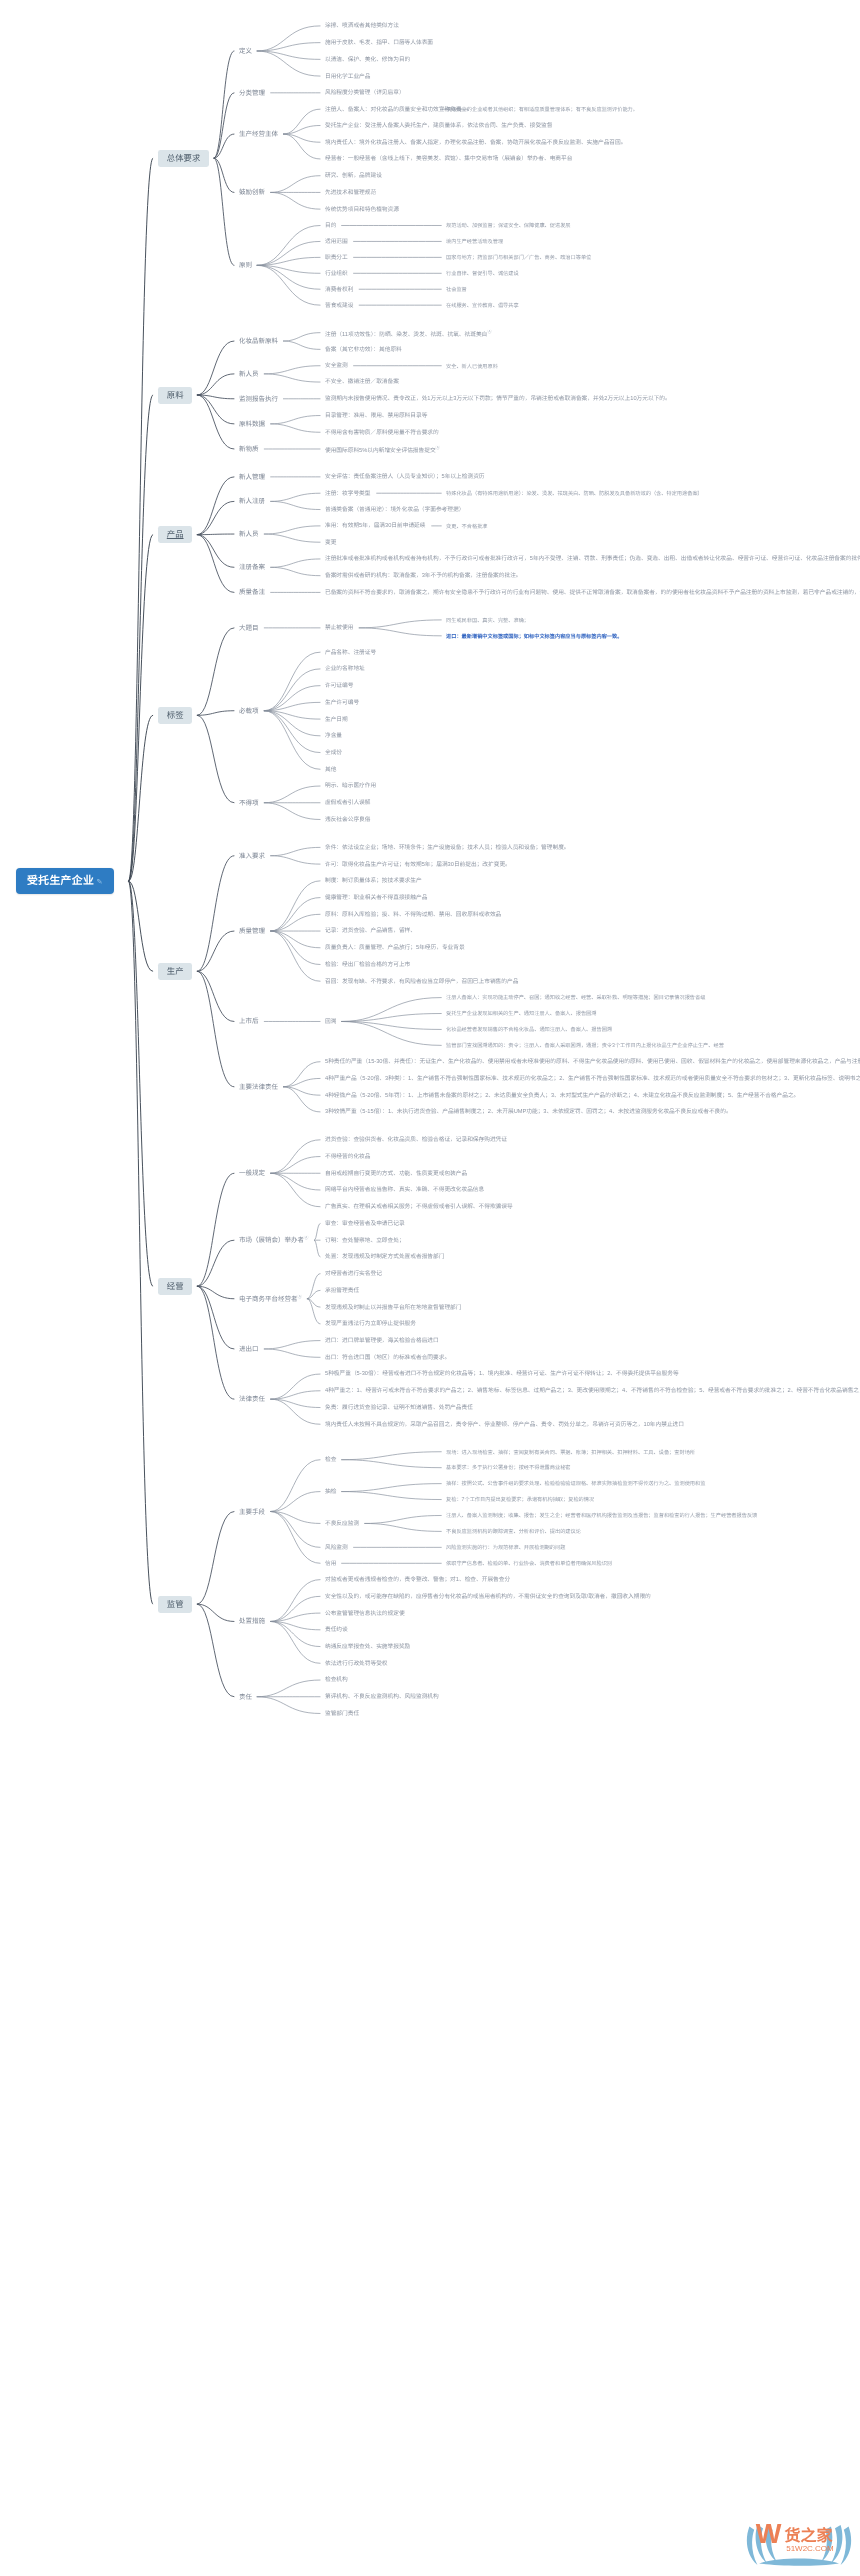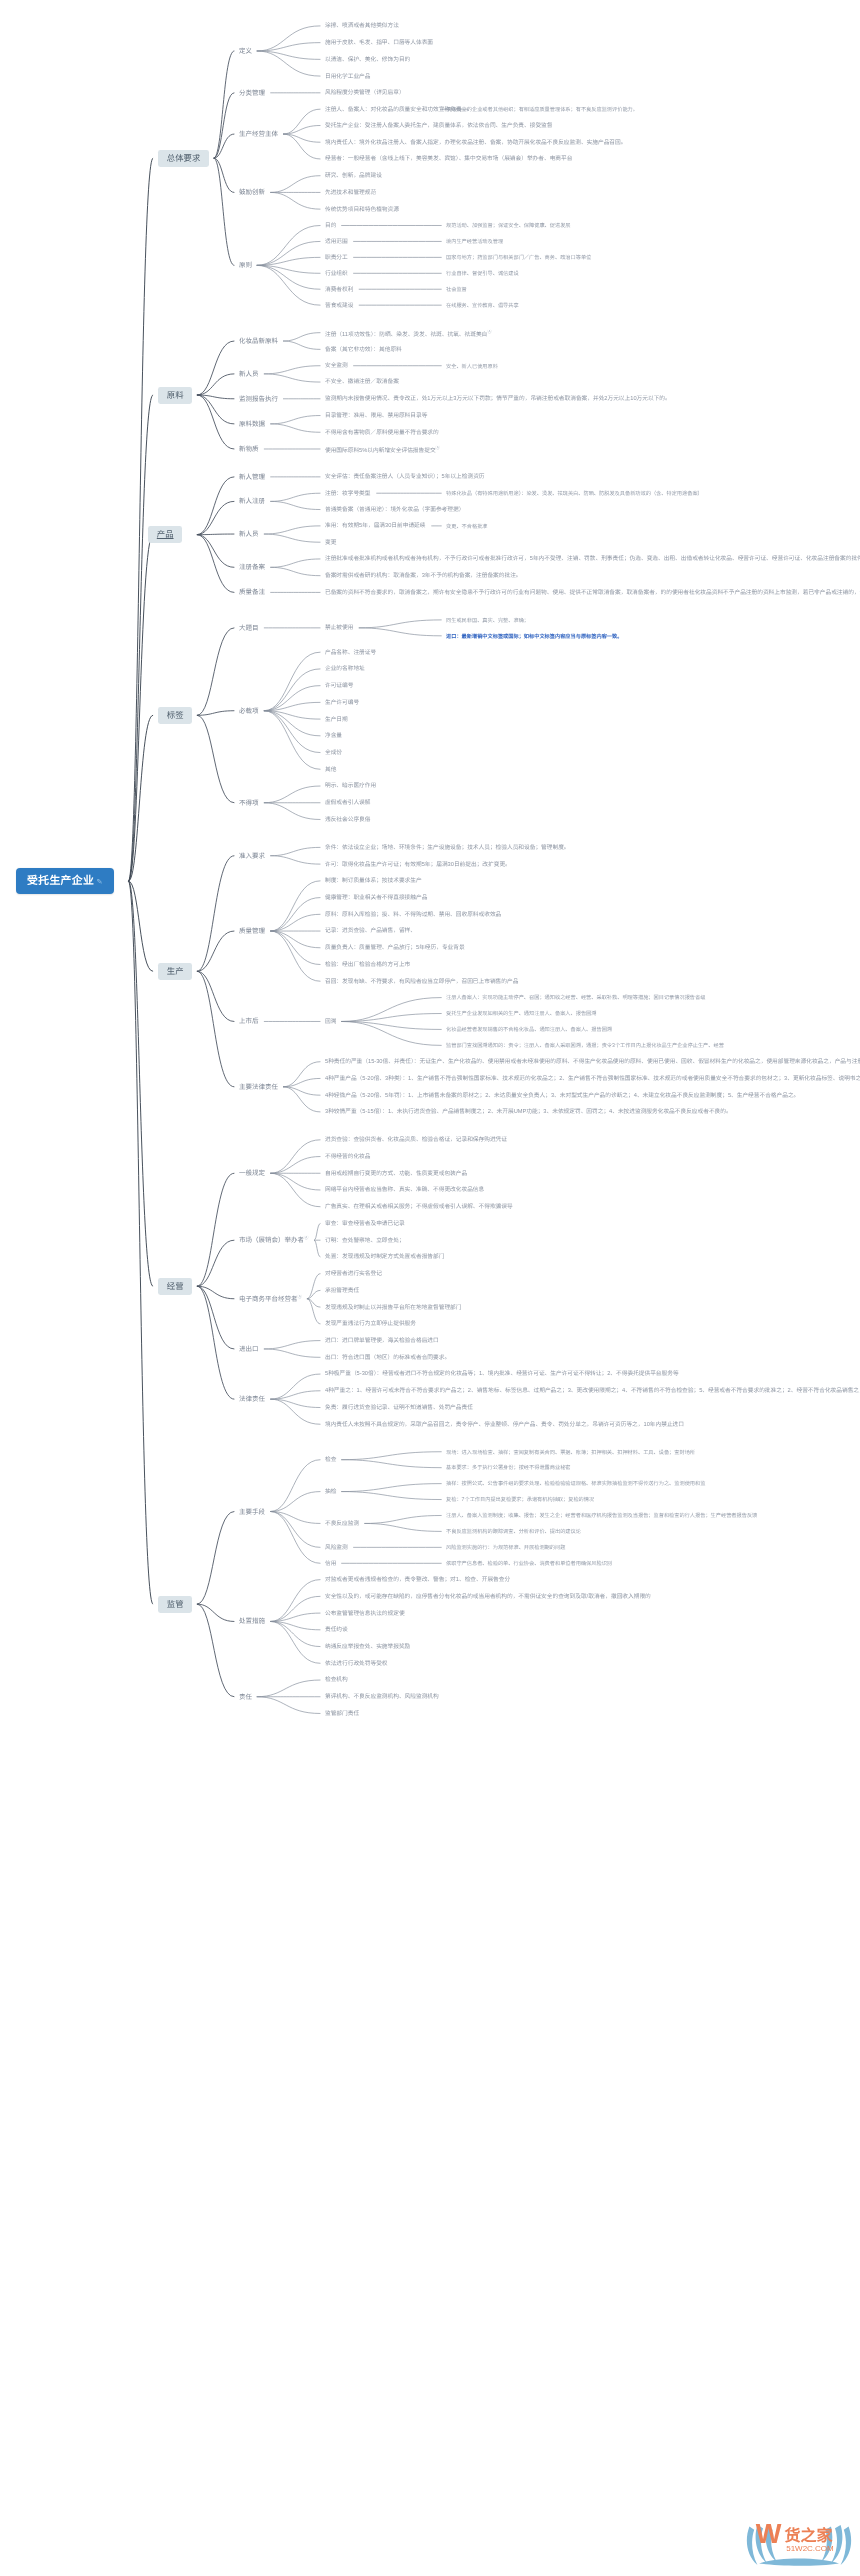--- a/index.html
+++ b/index.html
@@ -293,21 +293,21 @@
     <div class="node lvl3" style="left: 325px; top: 362px;"><span>安全监测</span></div>
     <div class="node lvl4" style="left: 446px; top: 363px;"><span>安全、新人已使用原料</span></div>
     <div class="node lvl3" style="left: 325px; top: 378px;"><span>不安全、撤销注册／取消备案</span></div>
     <div class="node lvl2" style="left: 239px; top: 395px;"><span>监测报告执行</span></div>
     <div class="node lvl3" style="left: 325px; top: 395px;"><span>监测期内未报告使用情况、责令改正，处1万元以上3万元以下罚款；情节严重的，吊销注册或者取消备案，并处2万元以上10万元以下的。</span></div>
     <div class="node lvl2" style="left: 239px; top: 420px;"><span>原料数据</span></div>
     <div class="node lvl3" style="left: 325px; top: 412px;"><span>目录管理：准用、限用、禁用原料目录等</span></div>
     <div class="node lvl3" style="left: 325px; top: 429px;"><span>不得用含有害物质／原料使用量不符合要求的</span></div>
     <div class="node lvl2" style="left: 239px; top: 445px;"><span>新物质</span></div>
     <div class="node lvl3" style="left: 325px; top: 445px;"><span>使用国际原料5%以内新增安全评估报告提交</span><span class="tagcnt">Ⓐ</span></div>
-    <div class="node lvl1" style="left: 148px; top: 526px; text-decoration: underline;"><span>产品</span></div>
+    <div class="node lvl1" style="left: 158px; top: 526px; text-decoration: underline;"><span>产品</span></div>
     <div class="node lvl2" style="left: 239px; top: 473px;"><span>新人管理</span></div>
     <div class="node lvl3" style="left: 325px; top: 473px;"><span>安全评估：责任备案注册人（人员专业知识）；5年以上检测资历</span></div>
     <div class="node lvl2" style="left: 239px; top: 497px;"><span>新人注册</span></div>
     <div class="node lvl3" style="left: 325px; top: 490px;"><span>注册：妆字号类型</span></div>
     <div class="node lvl4" style="left: 446px; top: 490px;"><span>特殊化妆品（有特殊用途新用途）：染发、烫发、祛斑美白、防晒、防脱发及具备新功效的（含、特定用途备案）</span></div>
     <div class="node lvl3" style="left: 325px; top: 506px;"><span>普通类备案（普通用途）：境外化妆品（字面参考理据）</span></div>
     <div class="node lvl2" style="left: 239px; top: 530px;"><span>新人员</span></div>
     <div class="node lvl3" style="left: 325px; top: 522px;"><span>准用：有效期5年，届满30日前申请延续</span></div>
     <div class="node lvl4" style="left: 446px; top: 523px;"><span>变更、不合格批准</span></div>
     <div class="node lvl3" style="left: 325px; top: 539px;"><span>变更</span></div>

